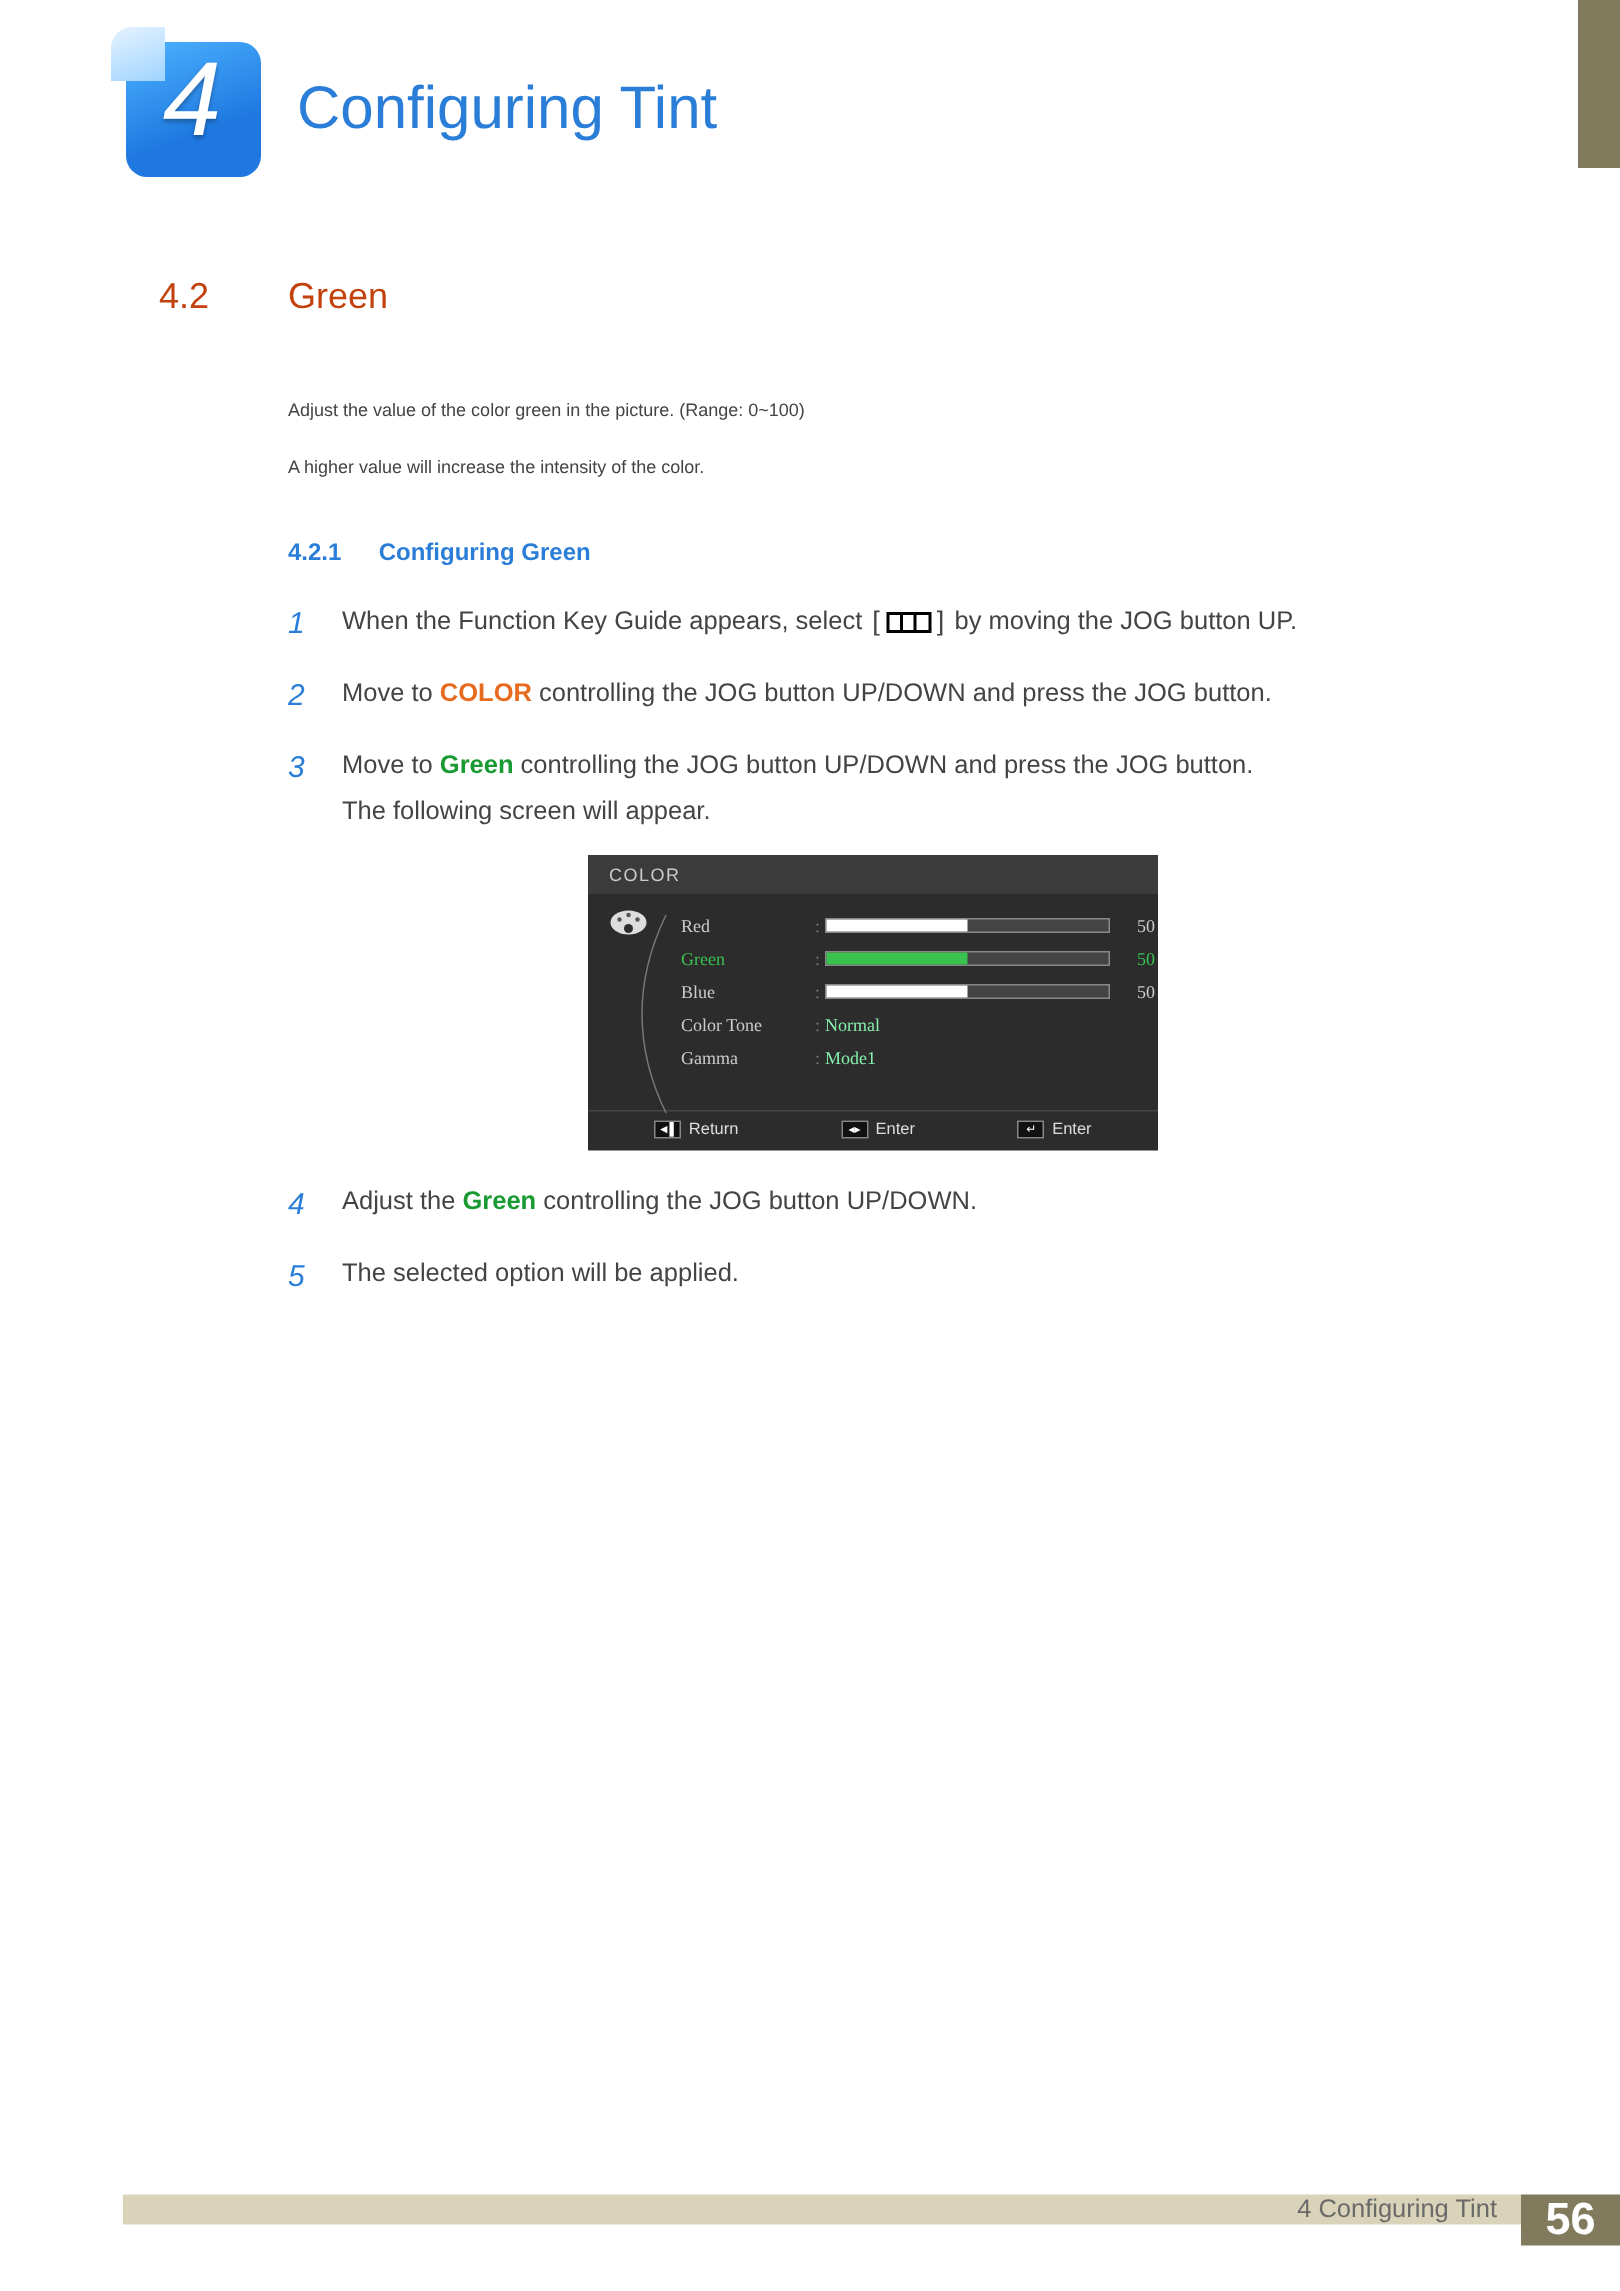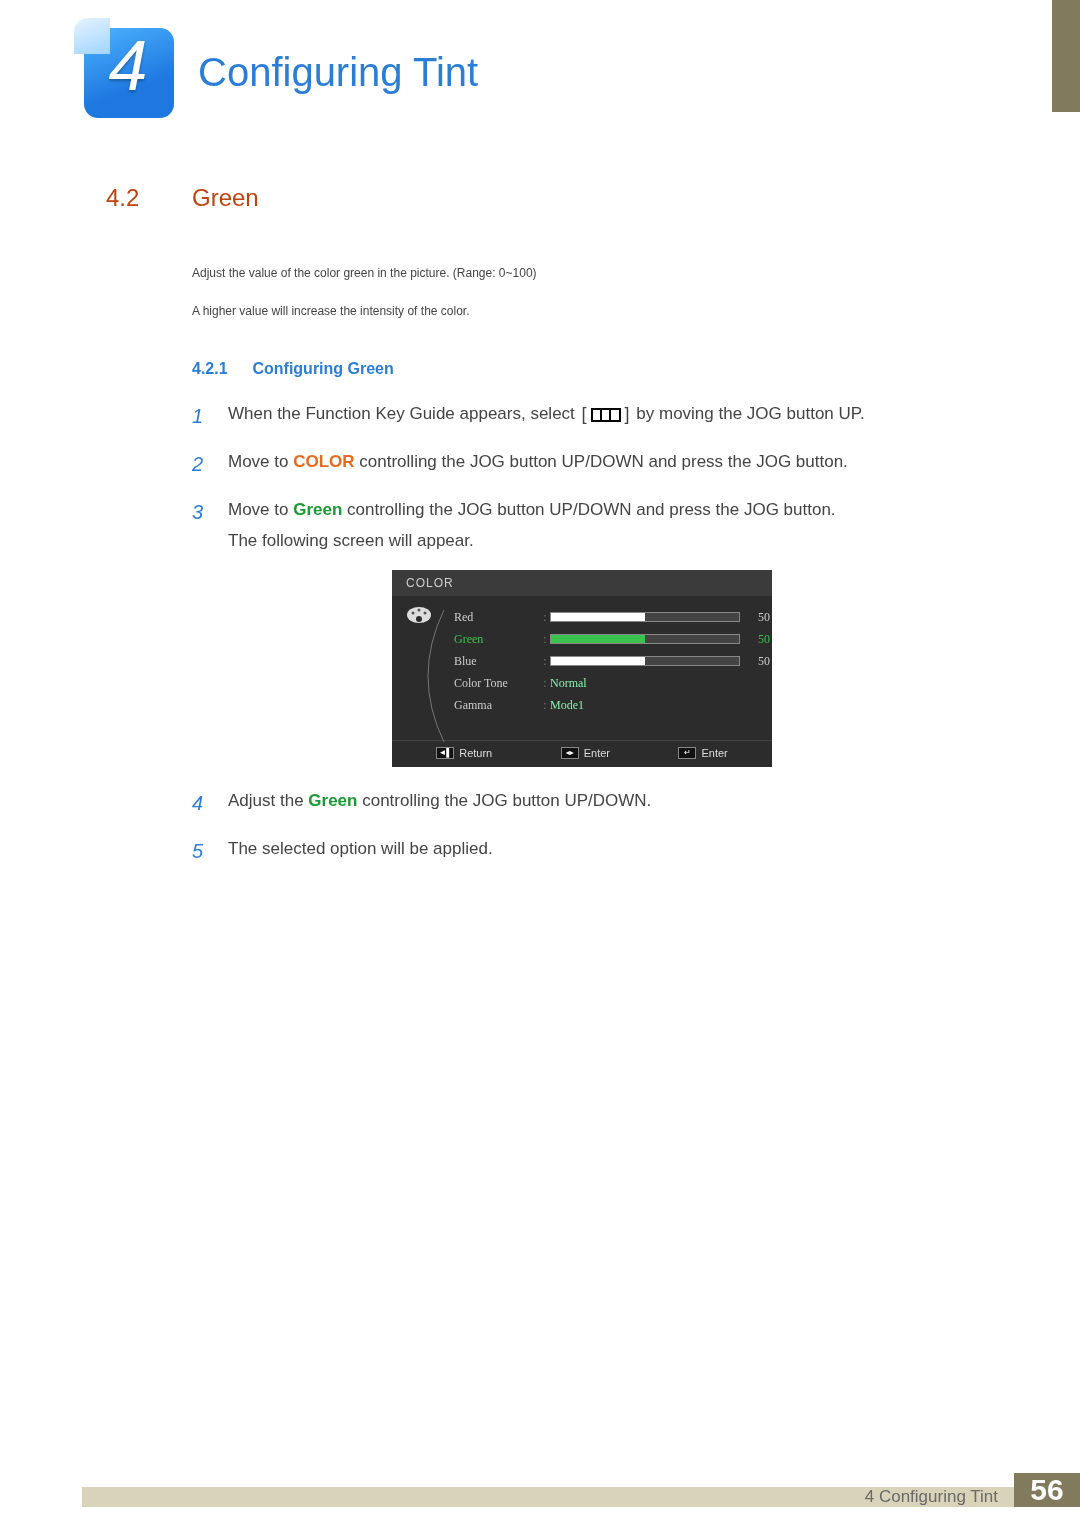--- a/index.html
+++ b/index.html
@@ -218,21 +218,21 @@
     font-size:8px; color:#fff; text-align:center; line-height:10px;
   }
   
   .page-footer {
     position: absolute;
     left: 82px;
     right: 0;
     bottom: 20px;
     height: 44px;
     display: flex;
-    align-items: flex-end;
+    align-items: flex-start;
   }
   .footer-strip {
     flex: 1;
     background: #d9d3b9;
     display: flex;
     justify-content: flex-end;
     align-items: center;
     padding-right: 16px;
     color: #6a6a6a;
     font-size: 17px;

